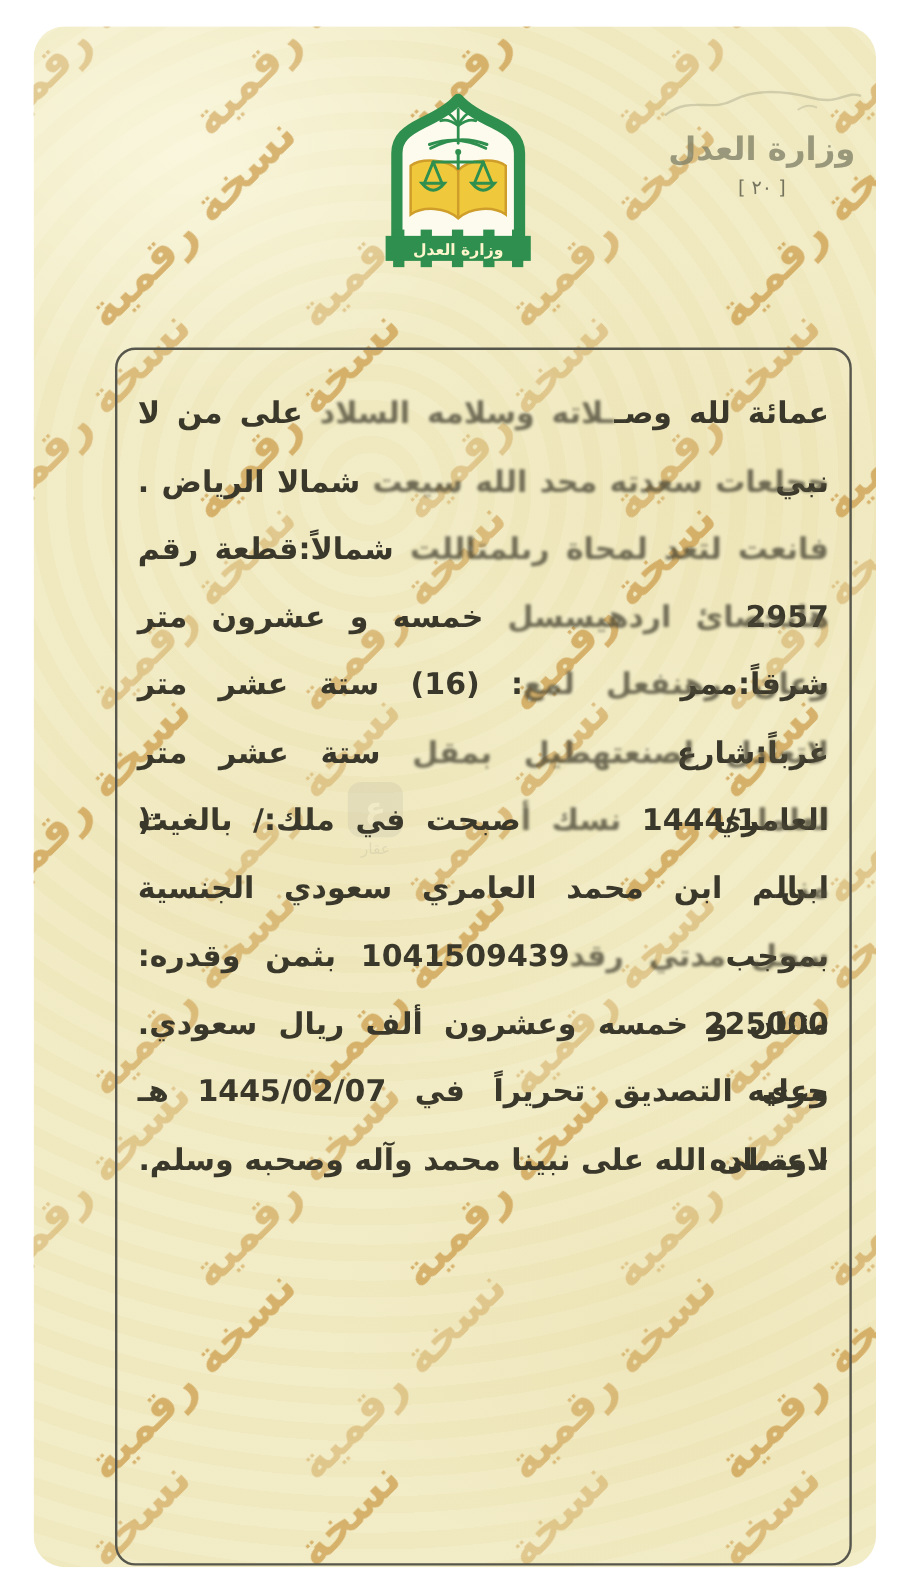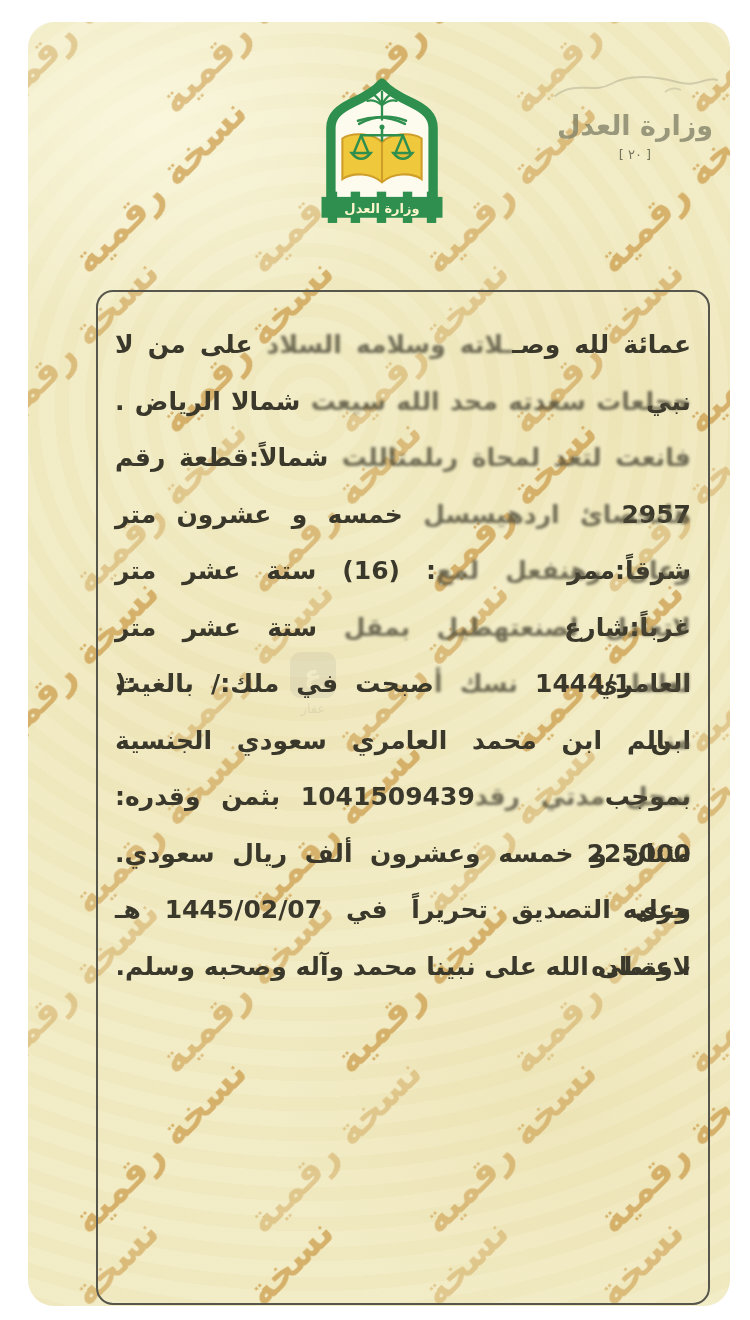--- a/index.html
+++ b/index.html
@@ -23,21 +23,21 @@
   .aqar .sq{width:46px;height:46px;margin:0 auto;border-radius:11px;background:#8a8a8a;
             color:#f4f4f4;font-size:26px;font-weight:bold;line-height:46px;text-align:center;}
   .aqar .cap{font-size:13px;margin-top:3px;}
   
   .logo{position:absolute;left:288px;top:56px;width:132px;height:146px;z-index:2;}
   
   .hdr{position:absolute;left:512px;top:48px;width:190px;z-index:2;text-align:center;direction:rtl;}
   .hdr .scr{opacity:.55;}
   .hdr .ministry{font-size:27px;font-weight:bold;color:#84846a;opacity:.8;filter:blur(.4px);
                  letter-spacing:1px;margin-top:2px;}
-  .hdr .pageno{font-size:13px;color:#5f5f4d;opacity:.85;margin-top:6px;letter-spacing:2px;}
+  .hdr .pageno{font-size:16px;color:#5f5f4d;opacity:.85;margin-top:6px;letter-spacing:2px;}
   
   .deed-box{position:absolute;left:68px;top:268px;width:614px;height:1015px;box-sizing:border-box;
             border:2.5px solid #56564c;border-radius:17px;z-index:2;}
   .deed-text{padding:25px 17px 0 17px;direction:rtl;}
   .line{height:56.5px;line-height:56.5px;font-size:25px;font-weight:bold;color:#3a372b;
         text-align:justify;text-align-last:justify;}
   .line-last{text-align:center;text-align-last:right;}
   .smudged{filter:blur(1.4px);opacity:.78;color:#4c4937;}
 </style>
 </head>

